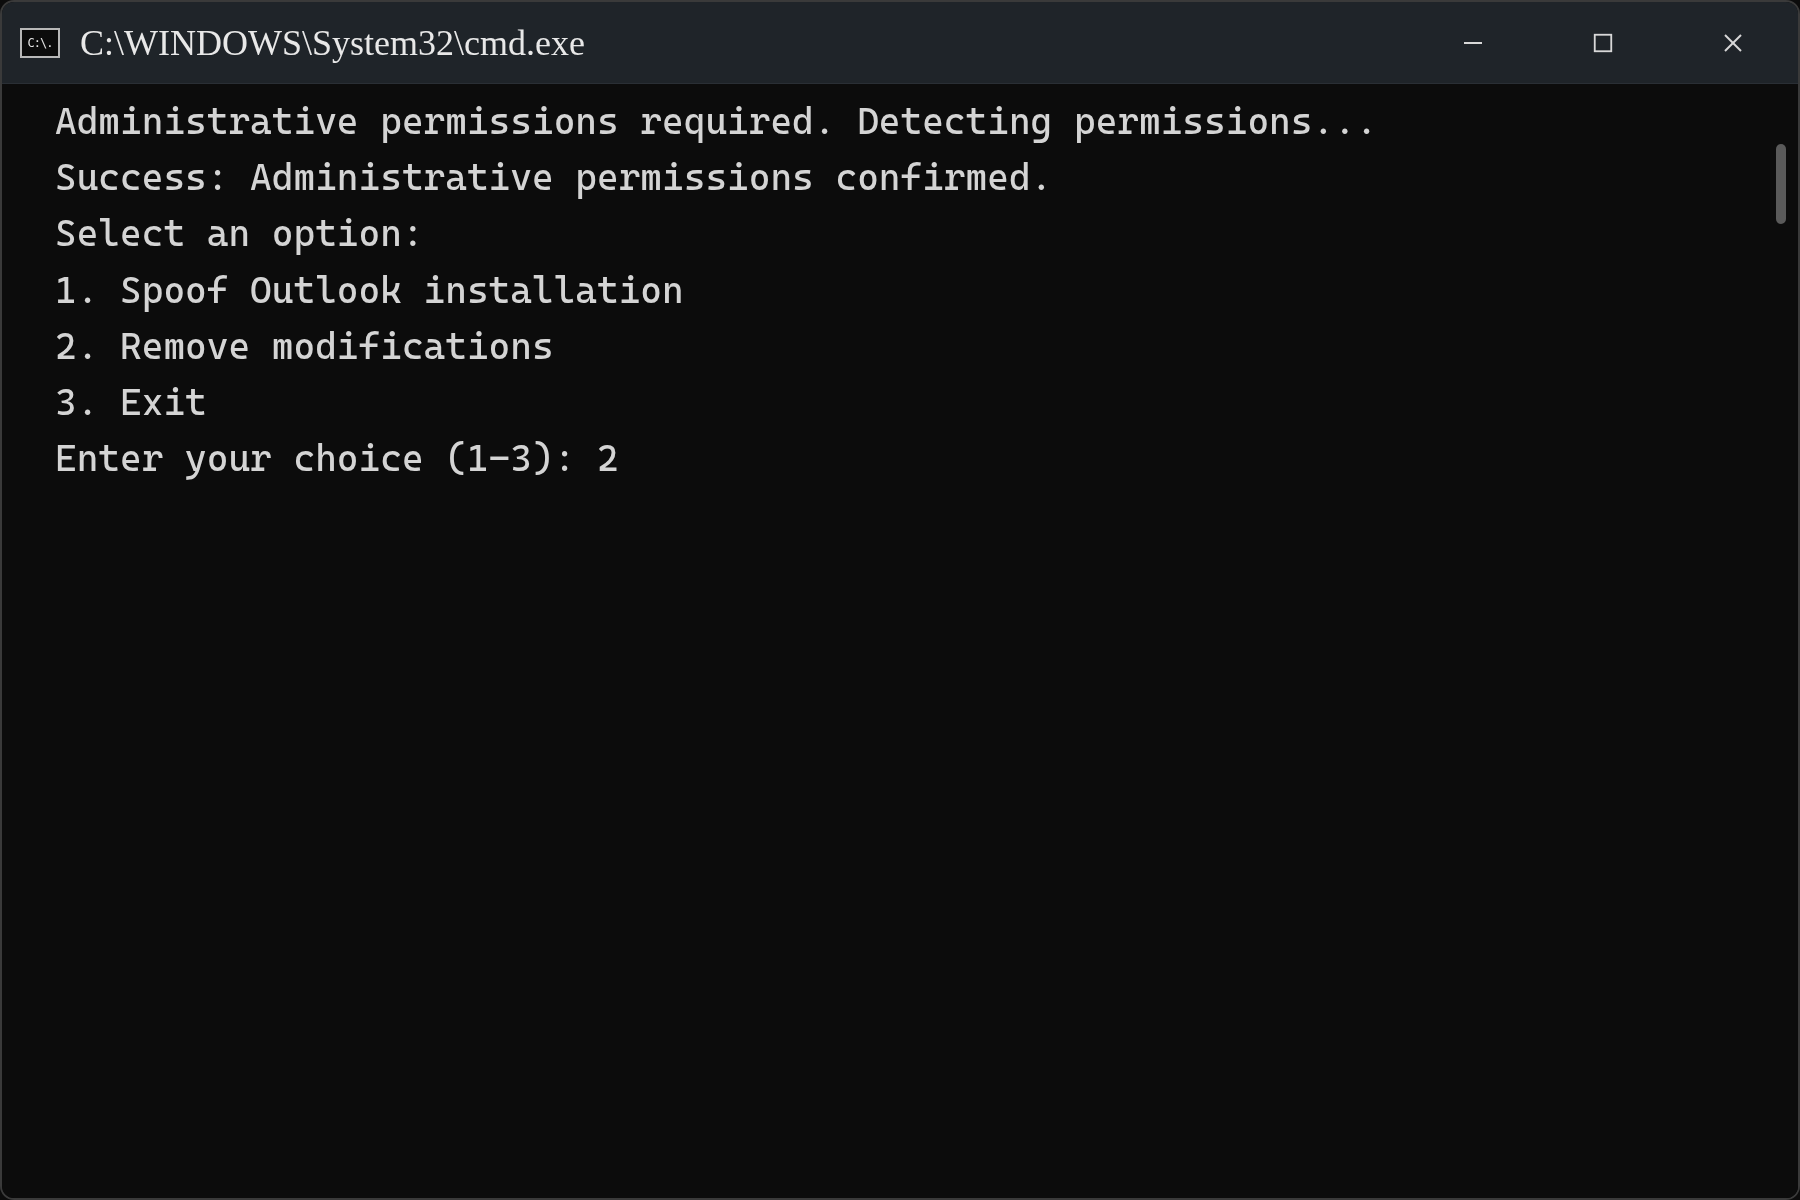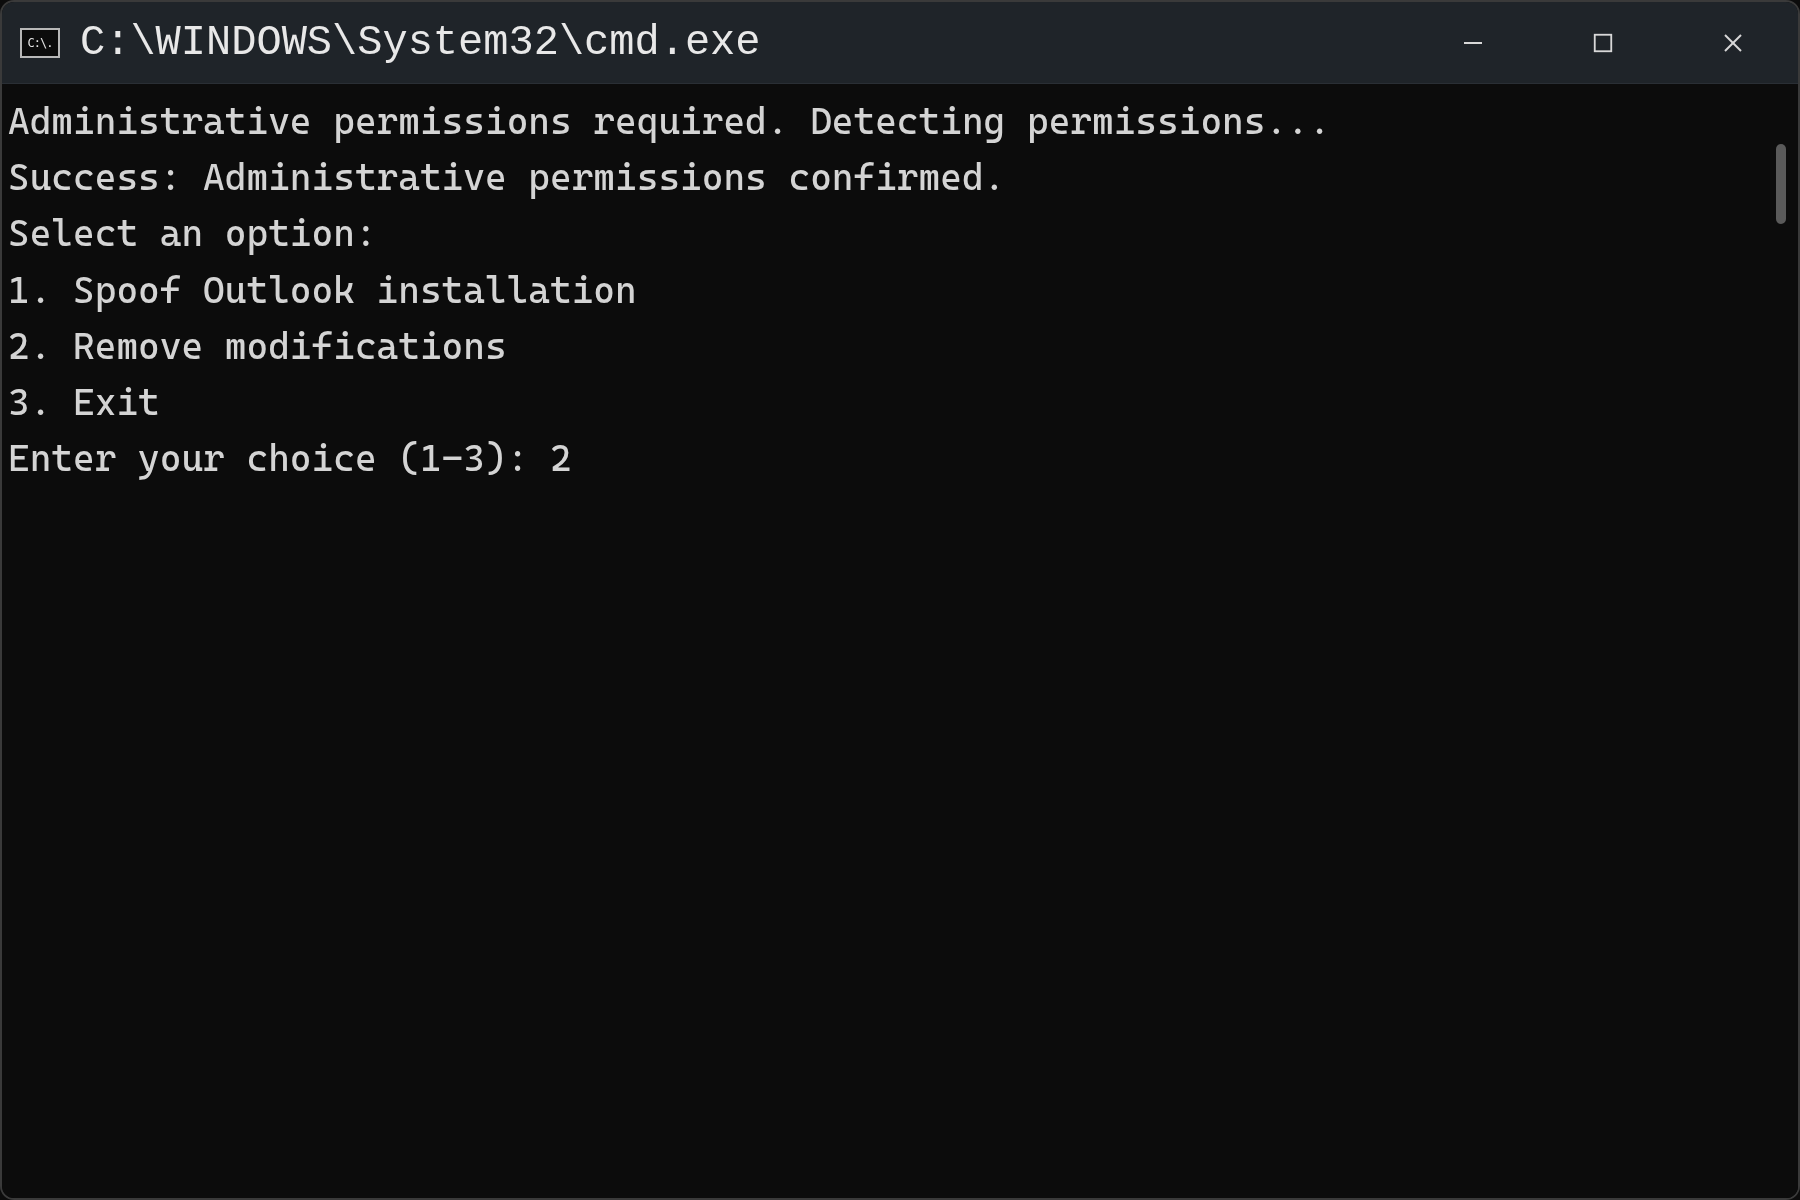--- a/index.html
+++ b/index.html
@@ -45,22 +45,22 @@
     justify-content: center;
   }
   .titlebar-icon-text {
     color: #e6e6e6;
     font-size: 12px;
     font-family: Consolas, monospace;
     letter-spacing: -1px;
   }
   .titlebar-title {
     color: #e8e8e8;
-    font-size: 42px;
-    font-family: Liberation Mono, monospace;
+    font-size: 36px;
+    font-family: Liberation Serif, serif;
     font-weight: 400;
     flex: 1;
   }
   .window-controls {
     display: flex;
     height: 100%;
   }
   .win-btn {
     width: 130px;
     height: 100%;
@@ -82,20 +82,21 @@
     display: flex;
   }
   .terminal-content {
     flex: 1;
     padding: 10px 0 0 6px;
     color: #d4d4d4;
     font-size: 37px;
     line-height: 1.52;
     white-space: pre;
     font-family: Consolas, 'Cascadia Mono', 'Courier New', monospace;
+    margin-left: 47px;
   }
   .terminal-line {
     display: block;
   }
   .scrollbar-track {
     width: 34px;
     background: #0c0c0c;
     position: relative;
   }
   .scrollbar-thumb {

